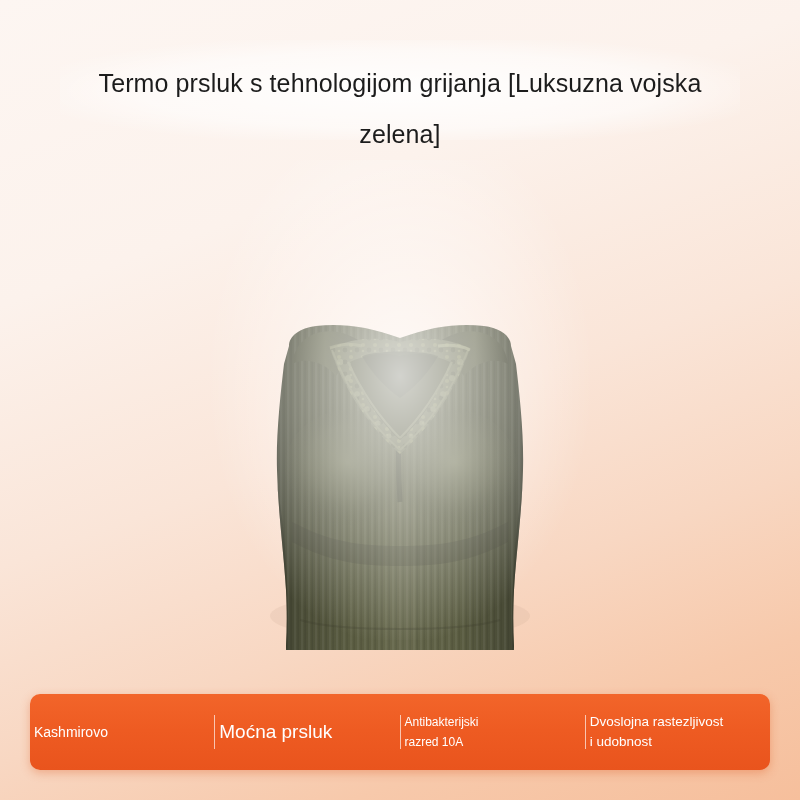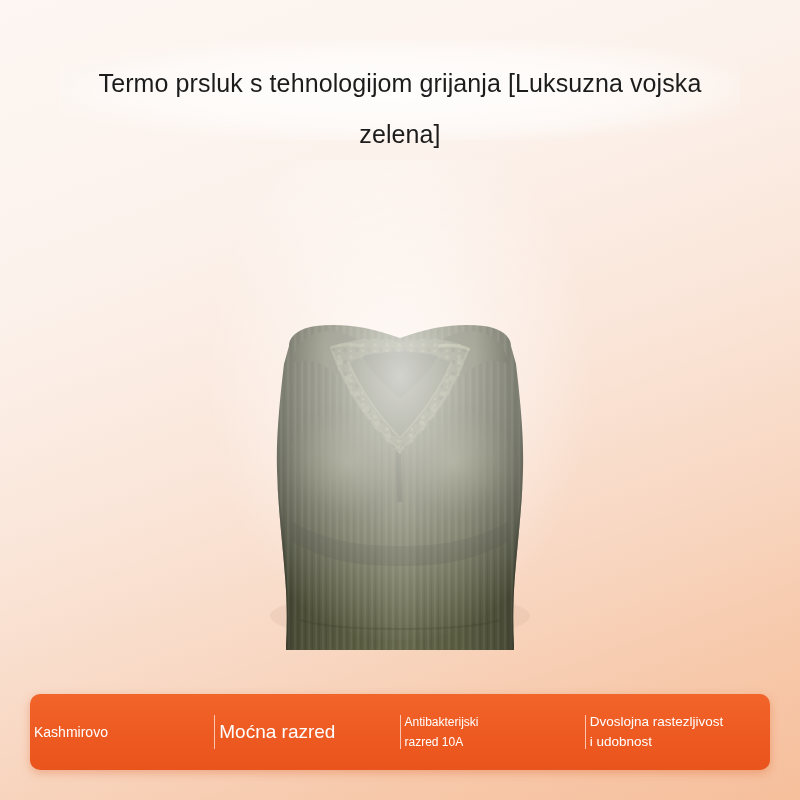--- a/index.html
+++ b/index.html
@@ -291,21 +291,21 @@
       <path d="M362,206 C378,200 422,200 438,206 C428,224 414,238 400,248 C386,238 372,224 362,206 Z" fill="#4a4c37" opacity="0.75"></path>
     </svg>
   </div>
 
   <div class="feature-bar">
     <div class="feature f0">
       <span class="l1">Kashmirovo</span>
     </div>
     <div class="divider"></div>
     <div class="feature f1">
-      <span class="l1">Moćna razred</span>
+      <span class="l1">Moćna prsluk</span>
     </div>
     <div class="divider"></div>
     <div class="feature f2">
       <span class="l1">Antibakterijski</span>
       <span class="l2">razred 10A</span>
     </div>
     <div class="divider"></div>
     <div class="feature f3">
       <span class="l1">Dvoslojna rastezljivost</span>
       <span class="l2">i udobnost</span>

